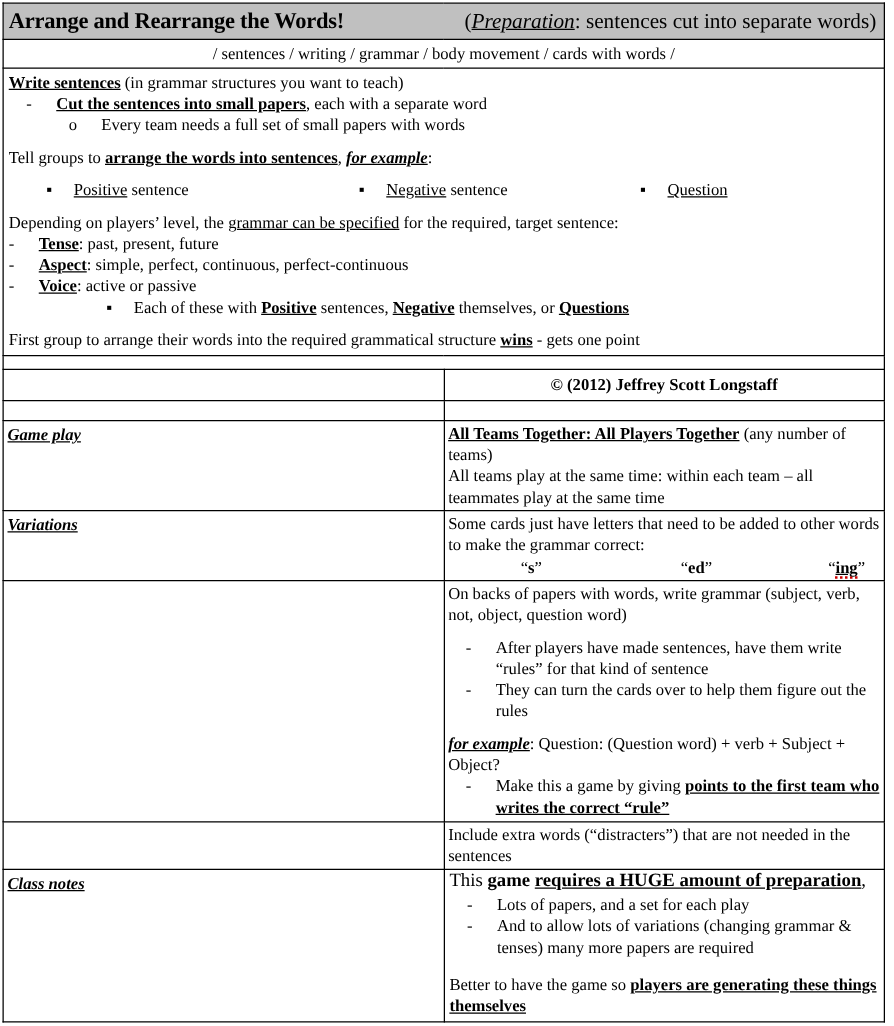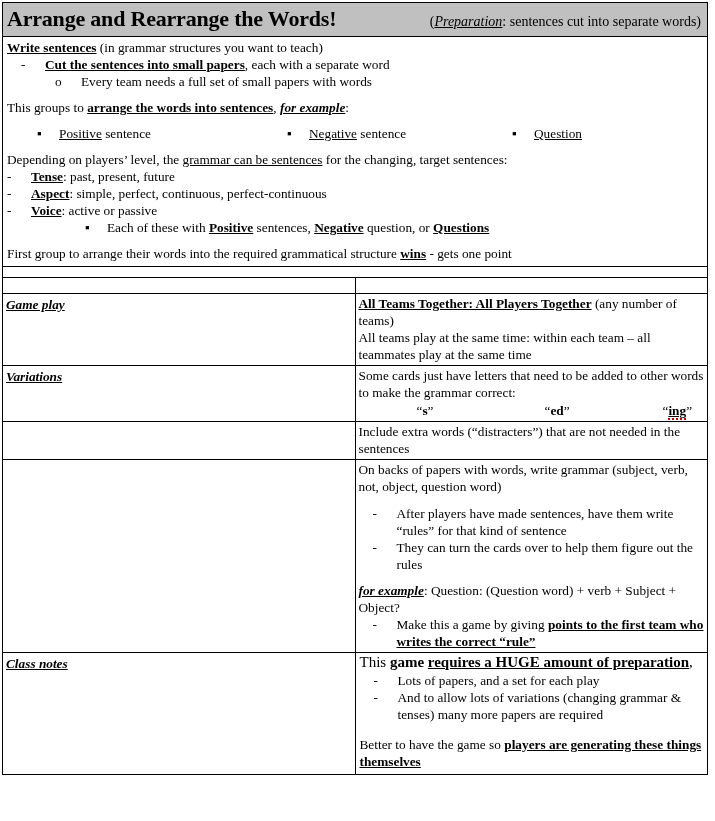--- a/index.html
+++ b/index.html
@@ -39,26 +39,26 @@
     background: #c0c0c0;
     padding: 2px 4px 3px 4px !important;
   }
   .hdr-flex {
     display: flex;
     align-items: baseline;
     justify-content: space-between;
   }
   .hdr-title {
     font-weight: bold;
-    font-size: 22px;
+    font-size: 18px;
     letter-spacing: -0.2px;
     white-space: nowrap;
   }
   .hdr-prep {
-    font-size: 14px;
+    font-size: 17px;
     white-space: nowrap;
     padding-right: 2px;
     text-align: center;
   }
   .hdr-prep .it-u {
     font-style: italic;
     text-decoration: underline;
   }
   
   .kw-cell {
@@ -153,90 +153,97 @@
   <tbody>
         <tr>
     <td colspan="2" class="hdr-cell">
       <div class="hdr-flex">
         <span class="hdr-title">Arrange and Rearrange the Words!</span>
         <span class="hdr-prep"><span>(</span><span class="it-u">Preparation</span><span>: sentences cut into separate words)</span></span>
       </div>
     </td>
   </tr>
 
+  <tr>
+    <td colspan="2" class="kw-cell">/ sentences / writing / grammar / body movement / cards with words /</td>
+  </tr>
 
   <tr>
     <td colspan="2" class="body-cell">
 
       <p class="l1"><span class="bu">Write sentences</span><span> (in grammar structures you want to teach)</span></p>
 
       <div class="dash-row ind1">
         <span class="mk mk-dash">-</span>
         <span class="tx"><span class="bu">Cut the sentences into small papers</span><span>, each with a separate word</span></span>
       </div>
 
       <div class="dash-row ind2">
         <span class="mk mk-circ">o</span>
         <span class="tx">Every team needs a full set of small papers with words</span>
       </div>
 
       <p class="blank">&nbsp;</p>
 
-      <p class="l1"><span>This groups to </span><span class="bu">arrange the words into sentences</span><span>, </span><span class="iu">for example</span><span>:</span></p>
+      <p class="l1"><span>Tell groups to </span><span class="bu">arrange the words into sentences</span><span>, </span><span class="iu">for example</span><span>:</span></p>
 
       <p class="blank">&nbsp;</p>
 
       <div class="three-up">
         <div class="tu-a">
           <span class="mk mk-sq">▪</span>
           <span><span class="u">Positive</span><span> sentence</span></span>
         </div>
         <div class="tu-b">
           <span class="mk mk-sq">▪</span>
           <span><span class="u">Negative</span><span> sentence</span></span>
         </div>
         <div class="tu-c">
           <span class="mk mk-sq">▪</span>
           <span><span class="u">Question</span><span></span></span>
         </div>
       </div>
 
       <p class="blank">&nbsp;</p>
 
-      <p class="l1"><span>Depending on players’ level, the </span><span class="u">grammar can be sentences</span><span> for the changing, target sentences:</span></p>
+      <p class="l1"><span>Depending on players’ level, the </span><span class="u">grammar can be specified</span><span> for the required, target sentence:</span></p>
 
       <div class="dash-row">
         <span class="mk mk-dash">-</span>
         <span class="tx"><span class="bu">Tense</span><span>: past, present, future</span></span>
       </div>
       <div class="dash-row">
         <span class="mk mk-dash">-</span>
         <span class="tx"><span class="bu">Aspect</span><span>: simple, perfect, continuous, perfect-continuous</span></span>
       </div>
       <div class="dash-row">
         <span class="mk mk-dash">-</span>
         <span class="tx"><span class="bu">Voice</span><span>:  active or passive</span></span>
       </div>
 
       <div class="dash-row ind3">
         <span class="mk mk-sq">▪</span>
-        <span class="tx"><span>Each of these with </span><span class="bu">Positive</span><span> sentences, </span><span class="bu">Negative</span><span> question, or </span><span class="bu">Questions</span></span>
+        <span class="tx"><span>Each of these with </span><span class="bu">Positive</span><span> sentences, </span><span class="bu">Negative</span><span> themselves, or </span><span class="bu">Questions</span></span>
       </div>
 
       <p class="blank">&nbsp;</p>
 
       <p class="l1"><span>First group to arrange their words into the required grammatical structure </span><span class="bu">wins</span><span> -  gets one point</span></p>
 
     </td>
   </tr>
 
   <tr>
     <td colspan="2" class="spacer-cell"></td>
   </tr>
 
+  <tr>
+    <td class="lbl"></td>
+    <td class="copy-cell"><span>©</span> <span>(2012) Jeffrey Scott Longstaff</span></td>
+  </tr>
 
   <tr>
     <td class="lbl"></td>
     <td class="empty-row-cell"></td>
   </tr>
 
   <tr>
     <td class="lbl"><span class="iu">Game play</span></td>
     <td>
       <p class="l1"><span class="bu">All Teams Together: All Players Together</span><span> (any number of teams)</span></p>
@@ -252,43 +259,43 @@
         <div class="sfx-a"><span>“</span><span class="sfx">s</span><span>”</span></div>
         <div class="sfx-b"><span>“</span><span class="sfx">ed</span><span>”</span></div>
         <div class="sfx-c"><span>“</span><span class="sfx sp-err">ing</span><span>”</span></div>
       </div>
     </td>
   </tr>
 
   <tr>
     <td class="lbl"></td>
     <td>
-      <p class="l1">Include extra words (“distracters”) that are not needed in the sentences</p>
+      <p class="l1">On backs of papers with words, write grammar (subject, verb, not, object, question word)</p>
+      <p class="blank">&nbsp;</p>
+      <div class="dash-row ind1">
+        <span class="mk mk-dash">-</span>
+        <span class="tx">After players have made sentences, have them write “rules” for that kind of sentence</span>
+      </div>
+      <div class="dash-row ind1">
+        <span class="mk mk-dash">-</span>
+        <span class="tx">They can turn the cards over to help them figure out the rules</span>
+      </div>
+      <p class="blank">&nbsp;</p>
+      <p class="l1"><span class="iu">for example</span><span>:  Question:  (Question word) + verb + Subject + Object?</span></p>
+      <div class="dash-row ind1">
+        <span class="mk mk-dash">-</span>
+        <span class="tx"><span>Make this a game by giving </span><span class="bu">points to the first team who writes the correct “rule”</span></span>
+      </div>
     </td>
   </tr>
 
   <tr>
     <td class="lbl"></td>
     <td>
-      <p class="l1">On backs of papers with words, write grammar (subject, verb, not, object, question word)</p>
-      <p class="blank">&nbsp;</p>
-      <div class="dash-row ind1">
-        <span class="mk mk-dash">-</span>
-        <span class="tx">After players have made sentences, have them write “rules” for that kind of sentence</span>
-      </div>
-      <div class="dash-row ind1">
-        <span class="mk mk-dash">-</span>
-        <span class="tx">They can turn the cards over to help them figure out the rules</span>
-      </div>
-      <p class="blank">&nbsp;</p>
-      <p class="l1"><span class="iu">for example</span><span>:  Question:  (Question word) + verb + Subject + Object?</span></p>
-      <div class="dash-row ind1">
-        <span class="mk mk-dash">-</span>
-        <span class="tx"><span>Make this a game by giving </span><span class="bu">points to the first team who writes the correct “rule”</span></span>
-      </div>
+      <p class="l1">Include extra words (“distracters”) that are not needed in the sentences</p>
     </td>
   </tr>
 
   <tr>
     <td class="lbl"><span class="iu">Class notes</span></td>
     <td class="cn-cell">
 
       <p class="cn-head"><span>This </span><span class="b">game </span><span class="bu">requires a HUGE amount of preparation</span><span>,</span></p>
 
       <div class="dash-row ind1">

